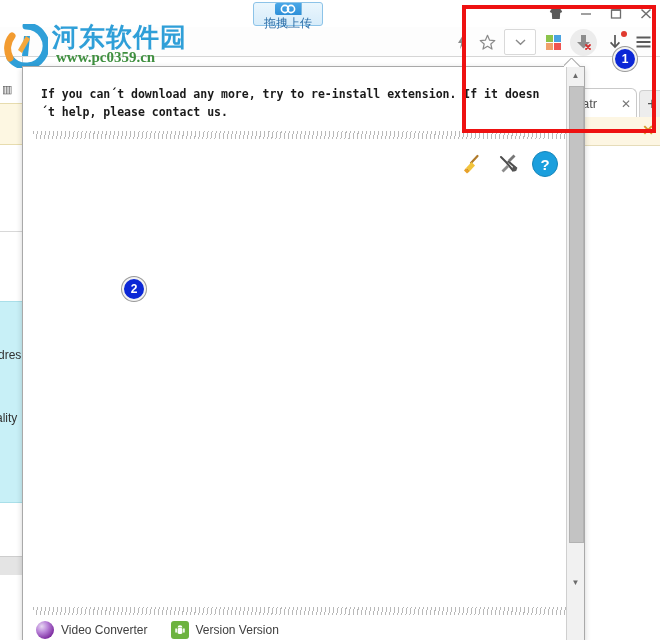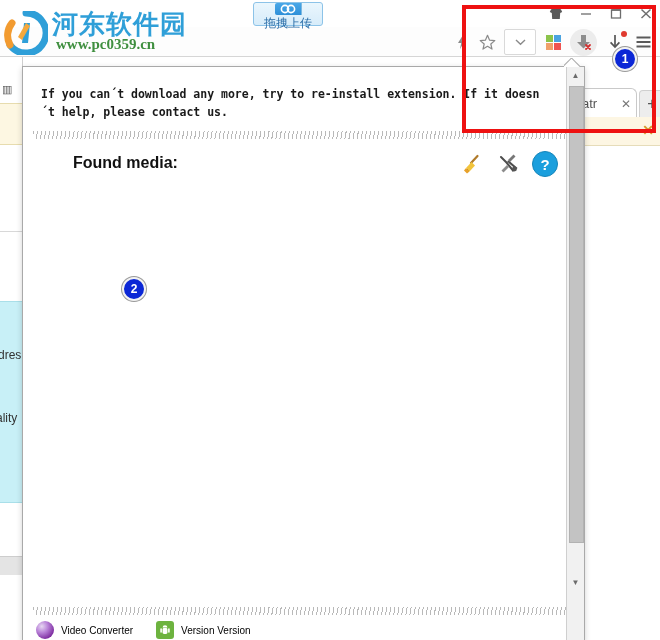--- a/index.html
+++ b/index.html
@@ -23,21 +23,21 @@
   .bg-gray{position:absolute;left:0;top:500px;width:22px;height:18px;background:#e4e4e4;border-top:1px solid #cdcdcd;}
 
   .bg-right-page{position:absolute;left:583px;top:145px;width:77px;height:495px;background:#fff;border-left:1px solid #d5d5d5;}
 
   
   .chrome{position:absolute;left:0;top:0;width:660px;height:56px;background:#ffffff;}
   .chrome-top{position:absolute;left:0;top:0;width:660px;height:27px;background:#fff;}
   .chrome-bottom{position:absolute;left:0;top:27px;width:660px;height:29px;background:#fdfdfd;border-bottom:1px solid #d6d6d6;}
 
   
-  .wm{position:absolute;left:4px;top:9px;width:210px;height:48px;}
+  .wm{position:absolute;left:4px;top:22px;width:210px;height:48px;}
   .wm-mark{position:absolute;left:0;top:2px;width:44px;height:44px;}
   .wm-cn{position:absolute;left:48px;top:-2px;font-family:"DejaVu Sans", sans-serif;font-size:26px;font-weight:bold;color:#2f9fd8;letter-spacing:1px;white-space:nowrap;}
   .wm-url{position:absolute;left:52px;top:27px;font-family:"Liberation Serif", serif;font-size:15px;font-weight:bold;color:#3f8f3f;white-space:nowrap;}
 
   
   .uploadpill{position:absolute;left:253px;top:2px;height:22px;display:flex;align-items:center;
     background:linear-gradient(#eaf6fd,#d7ecfa);border:1px solid #8cc3e8;border-radius:3px;flex-direction:column;}
   .uploadpill .uicon{width:26px;height:22px;display:flex;align-items:center;justify-content:center;
     background:linear-gradient(#4aa8e8,#2e8fd8);border-right:1px solid #7fb9e0;border-radius:2px 0 0 2px;color:#fff;font-size:13px;}
   .uploadpill .utext{padding:0 10px;font-size:12px;color:#2b6ea8;font-family:"DejaVu Sans",sans-serif;white-space:nowrap;}
@@ -86,21 +86,21 @@
   .found-icons{position:absolute;right:10px;top:6px;display:flex;align-items:center;gap:10px;}
   .ficon{width:26px;height:26px;display:flex;align-items:center;justify-content:center;font-size:19px;}
   .help-circle{width:24px;height:24px;border-radius:50%;background:#1b9fdd;color:#fff;font-weight:bold;font-size:15px;display:flex;align-items:center;justify-content:center;border:1px solid #1485ba;}
 
   .media-area{position:absolute;left:0;top:124px;width:545px;height:410px;background:#fff;}
 
   
   .footer{position:absolute;left:12px;top:552px;width:540px;height:22px;display:flex;align-items:center;gap:0;}
   .flink{display:flex;align-items:center;margin-right:22px;}
   .flink .fl-ico{width:20px;height:20px;margin-right:6px;display:flex;align-items:center;justify-content:center;}
-  .flink .fl-txt{font-size:10px;color:#000000;white-space:nowrap;}
+  .flink .fl-txt{font-size:12px;color:#404040;white-space:nowrap;}
   .ico-vc{width:18px;height:18px;border-radius:50%;
     background:radial-gradient(circle at 32% 30%, #e7d8f2 0%, #b983d8 35%, #7d2ca0 75%, #55156e 100%);}
   .ico-droid{width:18px;height:18px;border-radius:3px;background:#6db33f;display:flex;align-items:center;justify-content:center;color:#fff;font-size:12px;}
   .ico-house{width:18px;height:18px;position:relative;}
 
   
   .pscroll{position:absolute;right:0;top:0;width:17px;height:574px;background:#f1f1f1;border-left:1px solid #cfcfcf;}
   .pscroll .arrw{position:absolute;left:0;width:17px;height:17px;background:#f1f1f1;display:flex;align-items:center;justify-content:center;color:#6b6b6b;font-size:8px;}
   .pscroll .arrw.up{top:0;}
   .pscroll .arrw.dn{bottom:50px;}
@@ -241,21 +241,20 @@
   <div class="badge badge1">1</div>
 
   <div class="popup">
     <div class="popup-arrow"></div>
 
     <div class="popup-msg">If you can´t download any more, try to re-install extension. If it doesn´t help, please contact us.</div>
 
     <div class="hatch hatch-top"></div>
 
     <div class="found-row">
-      <div class="found-title">Found media:</div>
       <div class="found-icons">
         <span class="ficon">
           <svg width="22" height="22" viewBox="0 0 22 22">
             <line x1="15.5" y1="3" x2="9" y2="10" stroke="#b07a2a" stroke-width="2.2" stroke-linecap="round"></line>
             <path d="M9.5 9 L13 12.5 L7.5 18.5 L4 15 Z" fill="#f2c43c"></path>
             <path d="M4 15 L7.5 18.5 L5 20.5 L2 17.5 Z" fill="#e8a12a"></path>
             <path d="M5.2 16.2 L6.6 17.6" stroke="#c98a1e" stroke-width="1"></path>
           </svg>
         </span>
         <span class="ficon">

